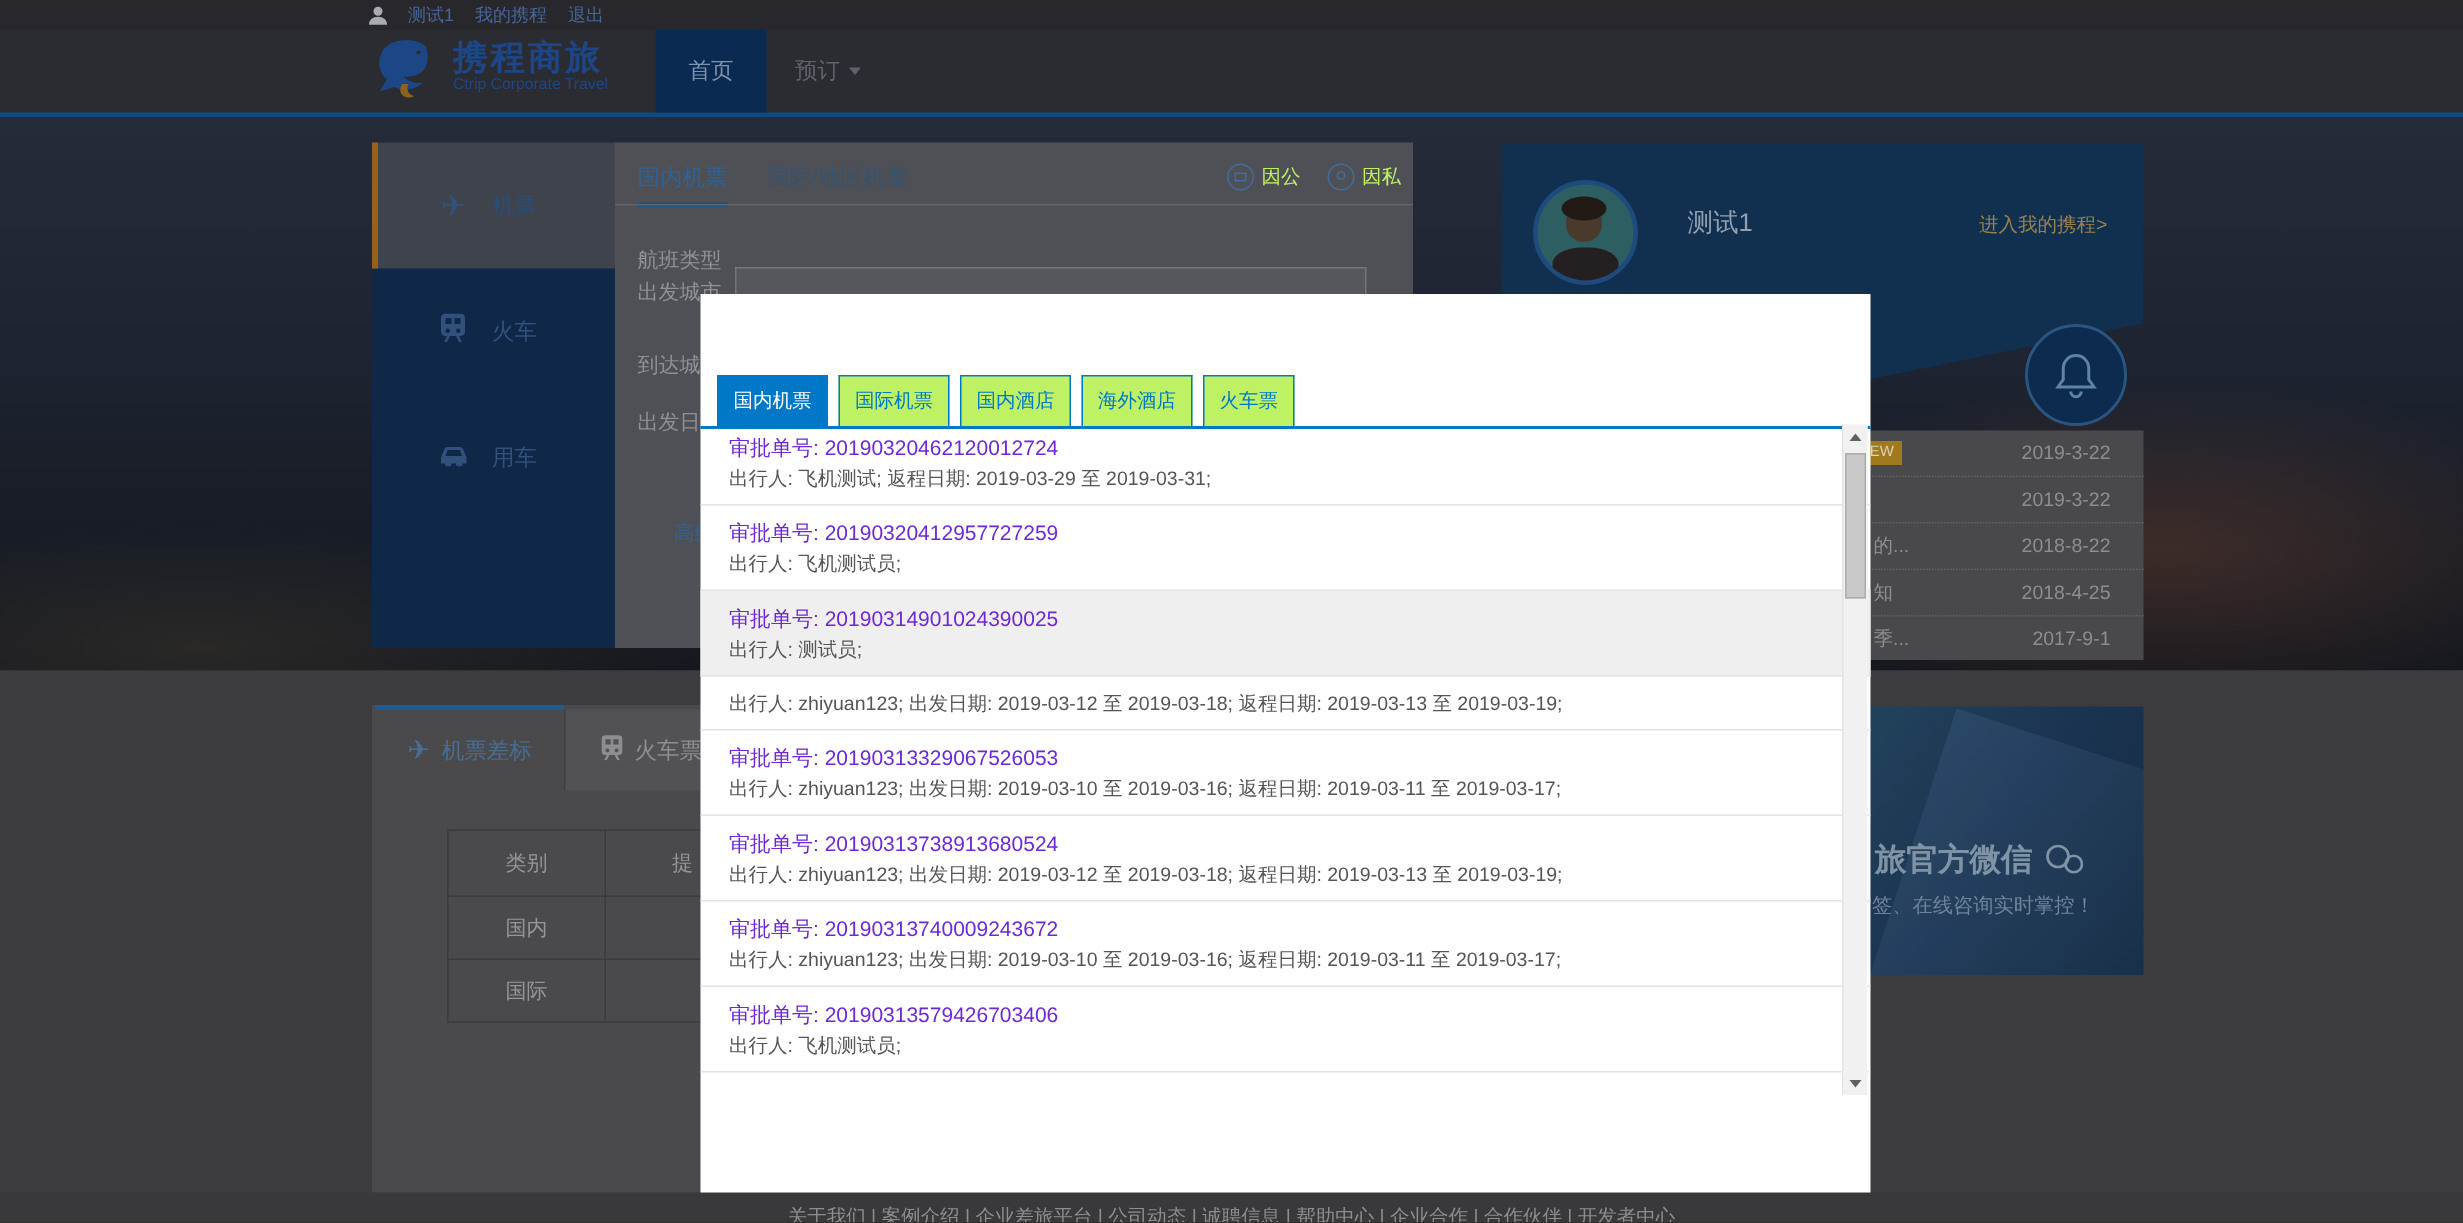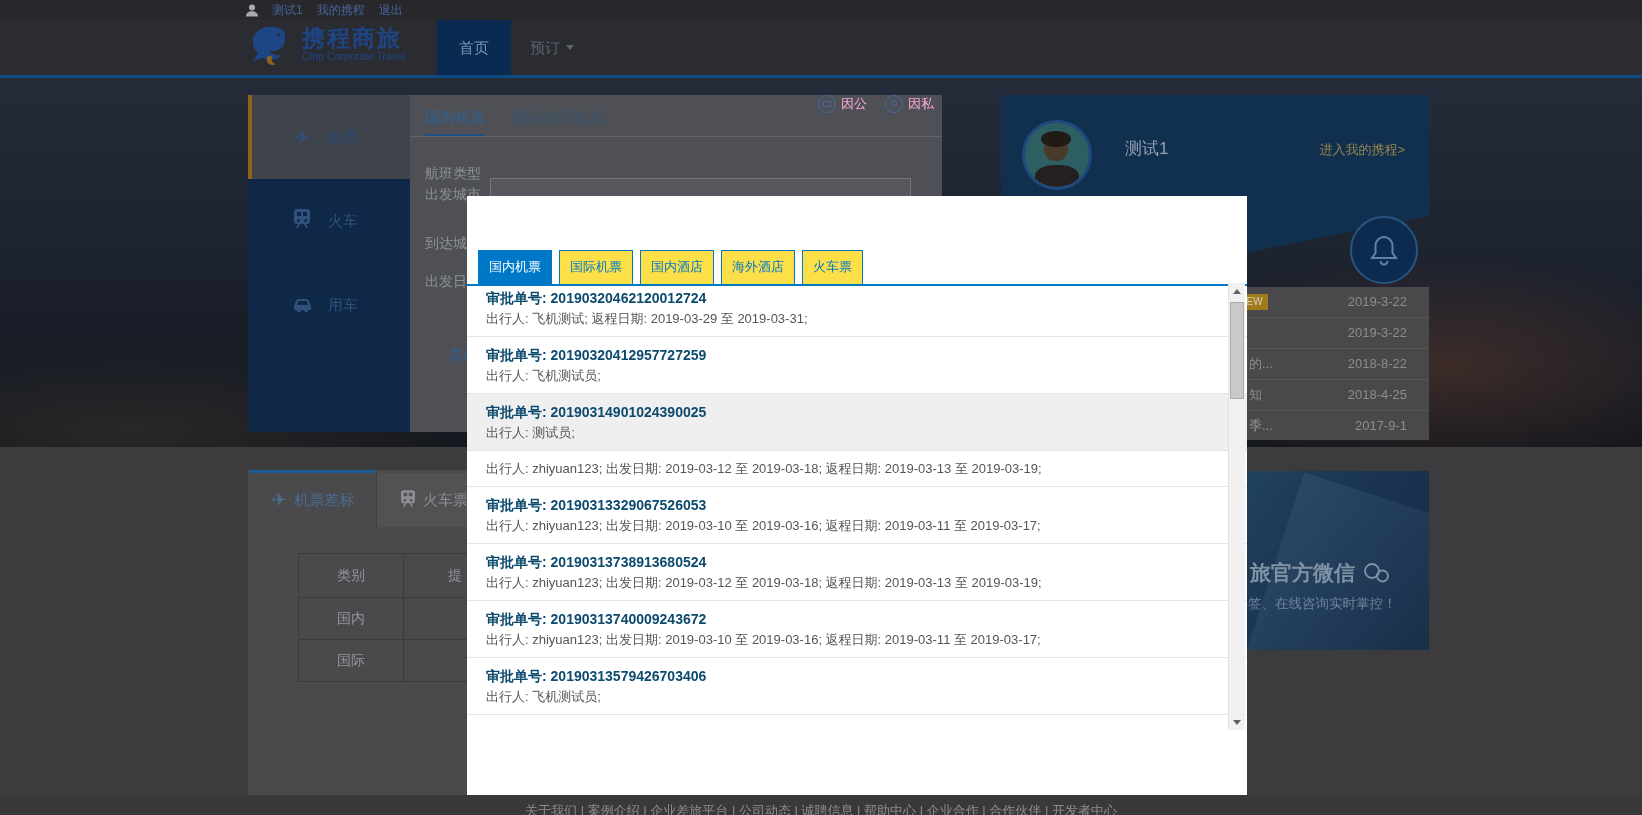--- a/index.html
+++ b/index.html
@@ -42,21 +42,21 @@
   .bk-item{position:relative;height:84px;display:flex;align-items:center;gap:14px;
            padding-left:42px;box-sizing:border-box;color:#31507c;font-size:15px;}
   .bk-item .ic{width:24px;text-align:center;color:#31507c;font-size:20px;}
   .bk-item.active{background:#3f434b;color:#2a4e78;}
   .bk-item.active::before{content:"";position:absolute;left:0;top:0;width:4px;height:100%;background:#96621a;}
   .bk-form{position:absolute;left:162px;top:0;width:532px;height:337px;background:#4e5055;}
   .bk-tabs{position:absolute;left:15px;top:14px;font-size:15px;}
   .bk-tab1{color:#2f6296;padding-bottom:8px;border-bottom:3px solid #1d5183;margin-right:22px;}
   .bk-tab2{color:#36536f;}
   .bk-tabline{position:absolute;left:0;right:0;top:41px;height:1px;background:#63646a;}
-  .bk-toggles{position:absolute;left:408px;top:0;display:flex;gap:18px;font-size:13px;color:#f9a8d4;align-items:flex-end;}
+  .bk-toggles{position:absolute;left:408px;top:14px;display:flex;gap:18px;font-size:13px;color:#bef264;align-items:flex-end;}
   .tg{display:flex;align-items:center;gap:5px;}
   .tg-ic{width:16px;height:16px;border:1px solid #3f6da0;border-radius:50%;position:relative;}
   .tg-ic::after{content:"";position:absolute;left:4px;top:5px;width:6px;height:4px;border:1px solid #3f6da0;}
   .tg-ic.priv::after{width:4px;height:4px;border-radius:50%;left:5px;top:4px;}
   .bk-ftl{position:absolute;left:15px;top:70px;font-size:14px;color:#8e9197;}
   .bk-radios{position:absolute;left:88px;top:68px;display:flex;gap:60px;font-size:14px;color:#8e9197;}
   .radio{display:flex;align-items:center;gap:7px;margin-top:32px;}
   .rdot{width:13px;height:13px;border:1px solid #8a8c91;border-radius:50%;position:relative;box-sizing:border-box;}
   .rdot.sel{border-color:#3f6da5;}
   .rdot.sel::after{content:"";position:absolute;left:3px;top:3px;width:5px;height:5px;border-radius:50%;background:#3f6da5;}
@@ -118,27 +118,27 @@
             display:flex;align-items:center;gap:8px;z-index:1;}
   .wx-sub{position:absolute;left:43px;top:124px;font-size:13.5px;color:#70839a;z-index:1;}
 
   
   .modal{position:absolute;left:467px;top:196px;width:780px;height:599px;background:#fff;z-index:10;}
   .m-head{position:absolute;left:0;top:0;width:100%;height:34px;background:#0078c8;}
   .m-title{text-align:center;line-height:34px;font-size:17px;color:#fff;}
   .m-close{position:absolute;right:14px;top:0px;font-size:25px;line-height:34px;color:#fff;cursor:pointer;}
   .m-tabs{position:absolute;left:0;top:54px;width:100%;box-sizing:border-box;padding-left:11px;
           border-bottom:2px solid #0078c8;display:flex;gap:7px;}
-  .m-tab{border:1px solid #0078c8;border-bottom:none;color:#0078c8;background:#fde047;
+  .m-tab{border:1px solid #0078c8;border-bottom:none;color:#0078c8;background:#bef264;
          font-size:13px;padding:7px 10px 8px;cursor:pointer;}
   .m-tab.active{background:#0078c8;color:#fff;}
   .m-list{position:absolute;left:0;top:84px;width:100%;}
   .m-row{padding:11px 30px 10px 19px;border-bottom:1px solid #e4e4e4;}
   .m-row.hl{background:#efefef;}
-  .m-row-title{font-size:14px;font-weight:bold;color:#0c4a6e;line-height:15px;margin-bottom:6px;}
+  .m-row-title{font-size:14px;font-weight:normal;color:#6d28d9;line-height:15px;margin-bottom:6px;}
   .m-row-detail{font-size:13px;color:#555;line-height:14px;}
   .m-scroll{position:absolute;left:761px;top:87px;width:17px;height:447px;background:#f1f1f1;
             border-left:1px solid #e3e3e3;box-sizing:border-box;}
   .sc-btn{position:absolute;left:0;width:16px;height:16px;background:#f1f1f1;
           display:flex;align-items:center;justify-content:center;}
   .sc-up{top:0;} .sc-dn{bottom:0;}
   .tri-up{width:0;height:0;border-left:4px solid transparent;border-right:4px solid transparent;
           border-bottom:5px solid #606060;}
   .tri-dn{width:0;height:0;border-left:4px solid transparent;border-right:4px solid transparent;
           border-top:5px solid #606060;}

